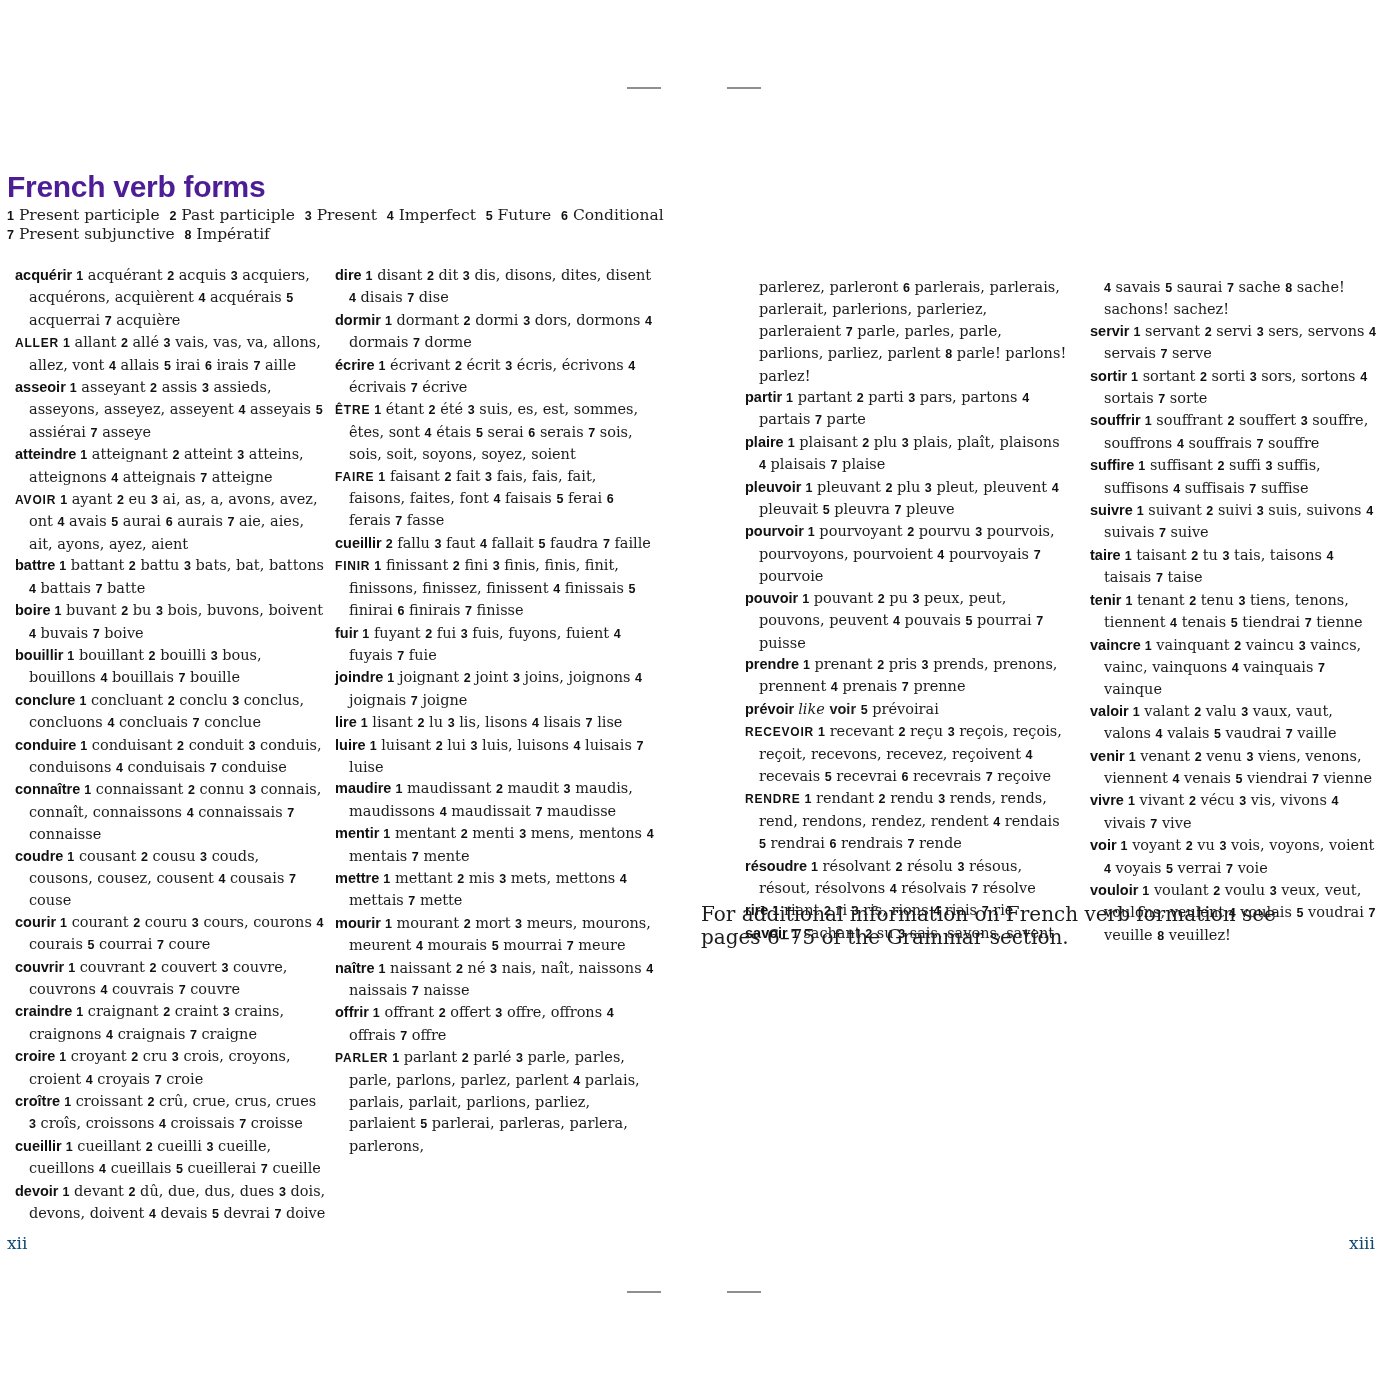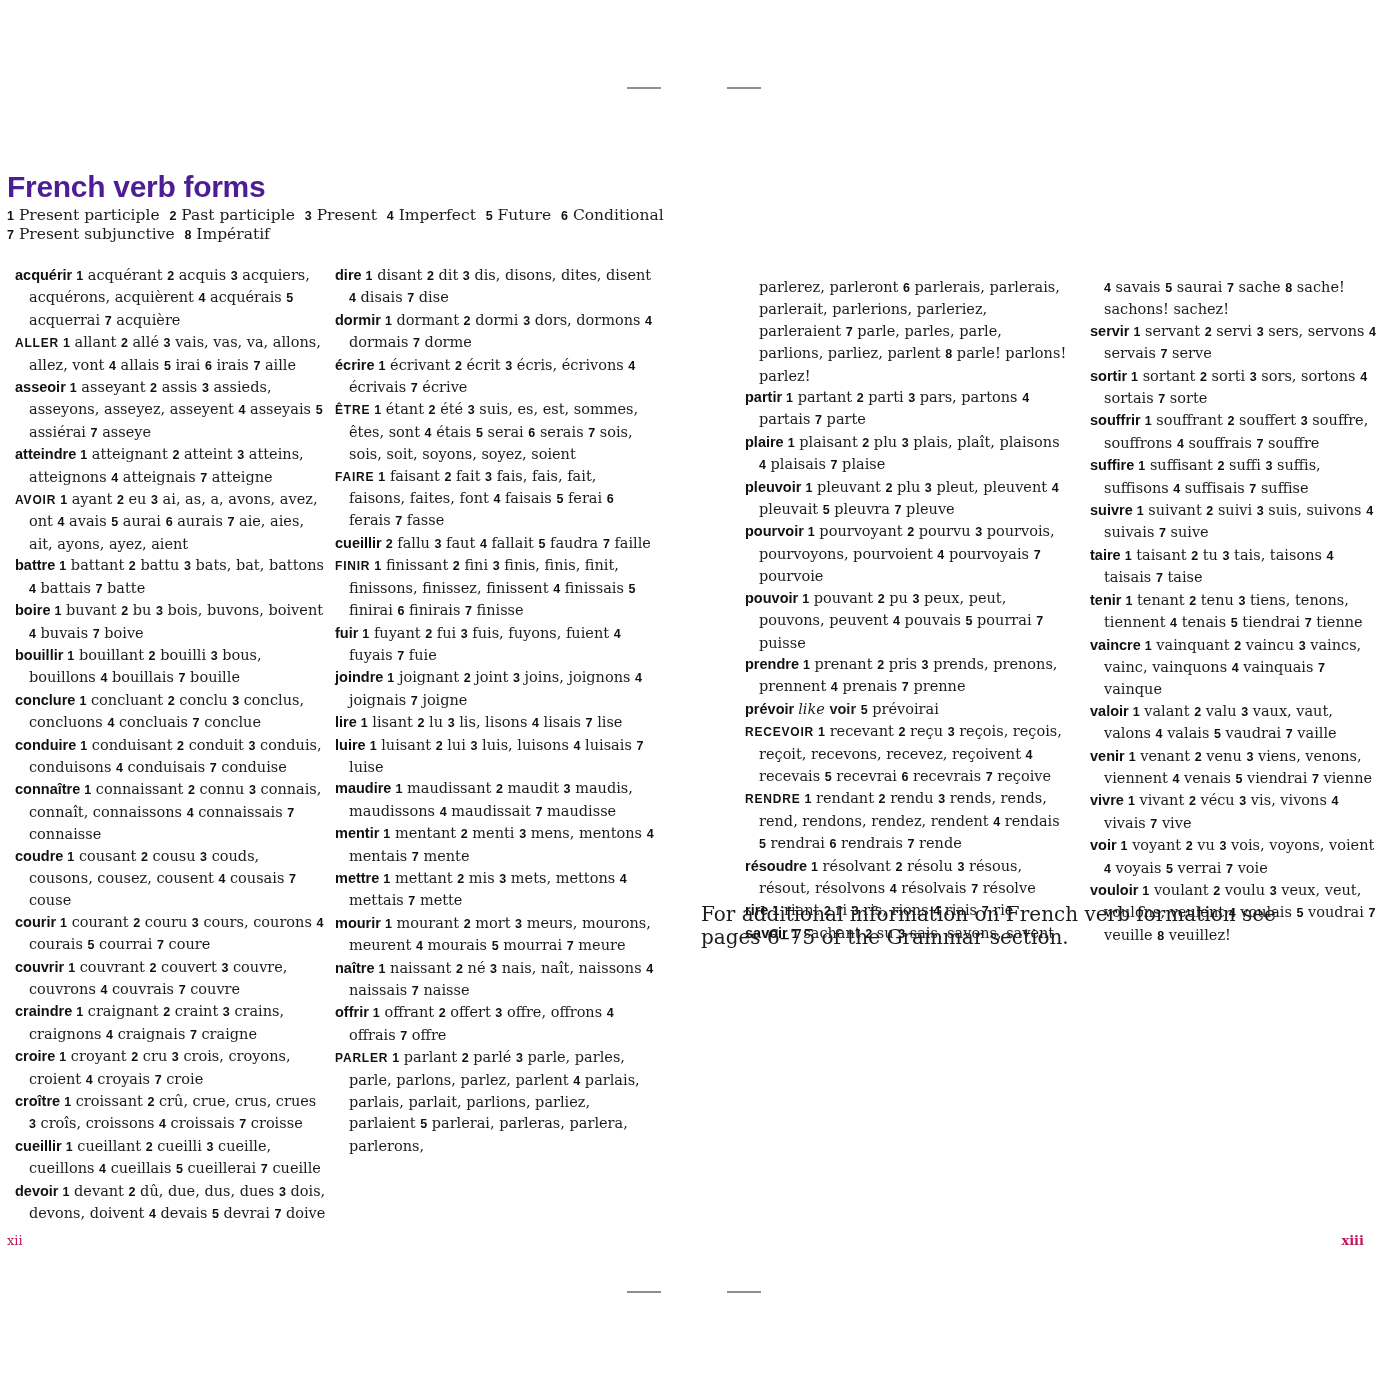--- a/index.html
+++ b/index.html
@@ -27,23 +27,23 @@
     font-size:14.5px;color:#111;margin-right:4px;
   }
   .hw.caps{font-size:12px;letter-spacing:0.8px;}
   .n{
     font-family:"Liberation Sans", sans-serif;font-weight:700;
     font-size:12.5px;color:#111;
   }
   .hwref{font-family:"Liberation Sans", sans-serif;font-weight:700;font-size:14.5px;}
   .ebody i{font-style:italic;}
   #note{position:absolute;left:701px;top:903px;width:638px;font-size:20px;line-height:22.5px;}
-  .page-number{position:absolute;top:1233px;font-size:13px;color:#be185d;}
+  .page-number{position:absolute;top:1233px;font-size:17px;color:#0c4a6e;}
   #page-number-left{left:7px;}
-  #page-number-right{right:20px;font-weight:bold;}
+  #page-number-right{right:9px;}
 </style>
 </head>
 <body>
 
 <span class="fold-mark" style="left:627px;top:87px;"></span>
 <span class="fold-mark" style="left:727px;top:87px;"></span>
 
 <h1 id="title">French verb forms</h1>
 
 <div id="legend">

